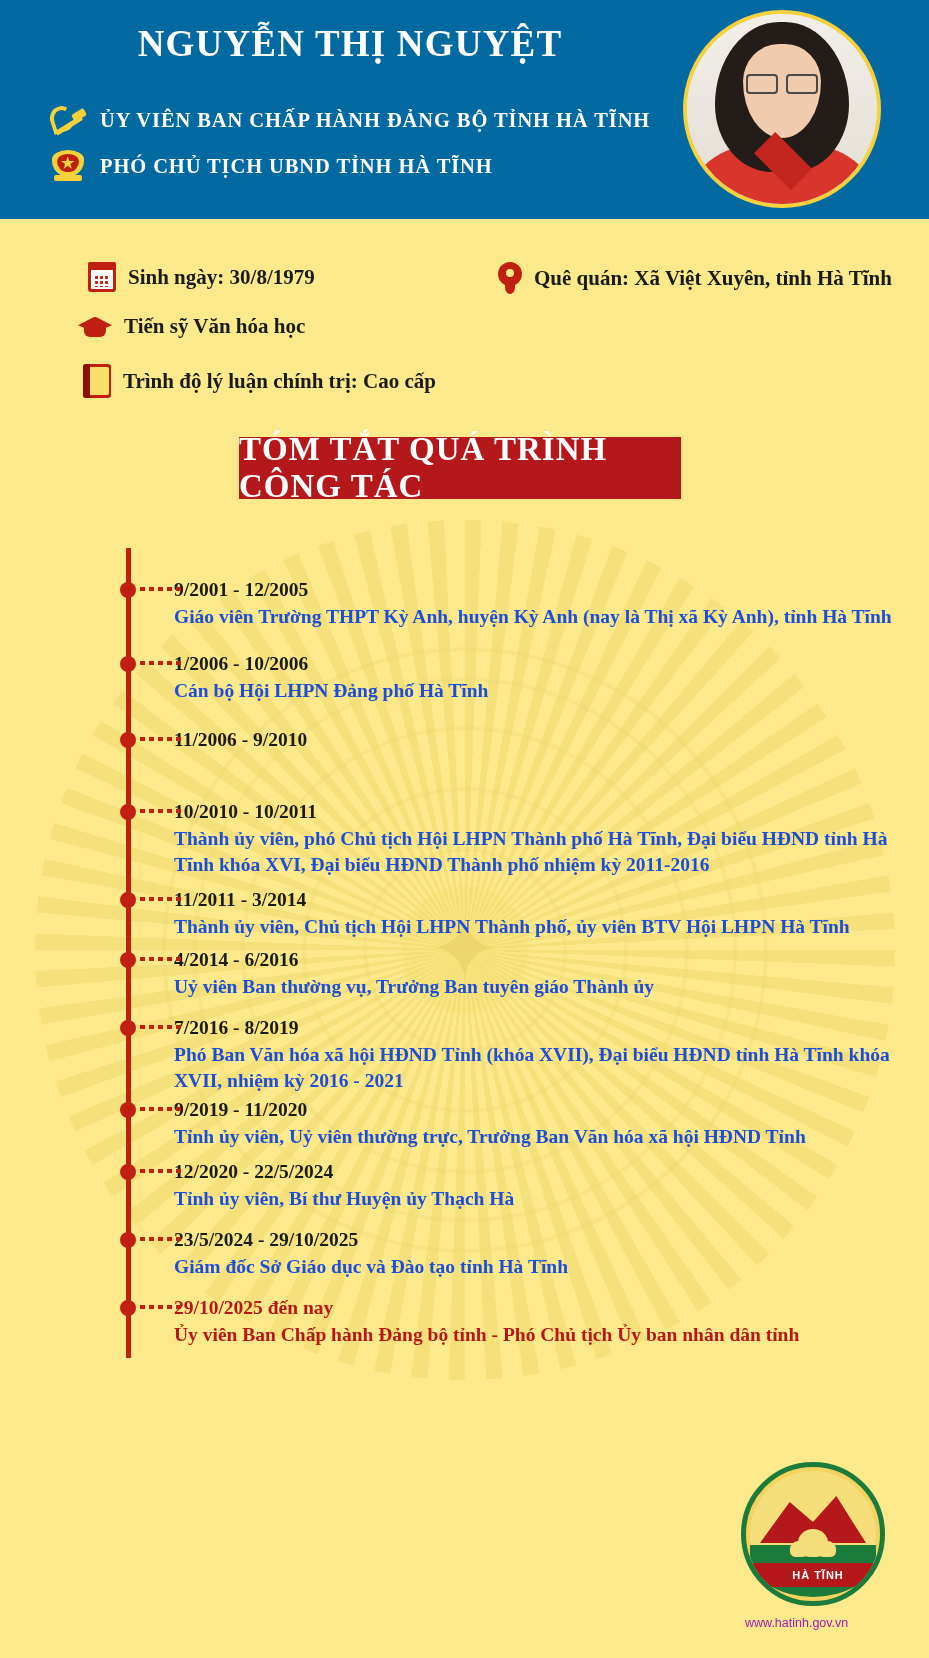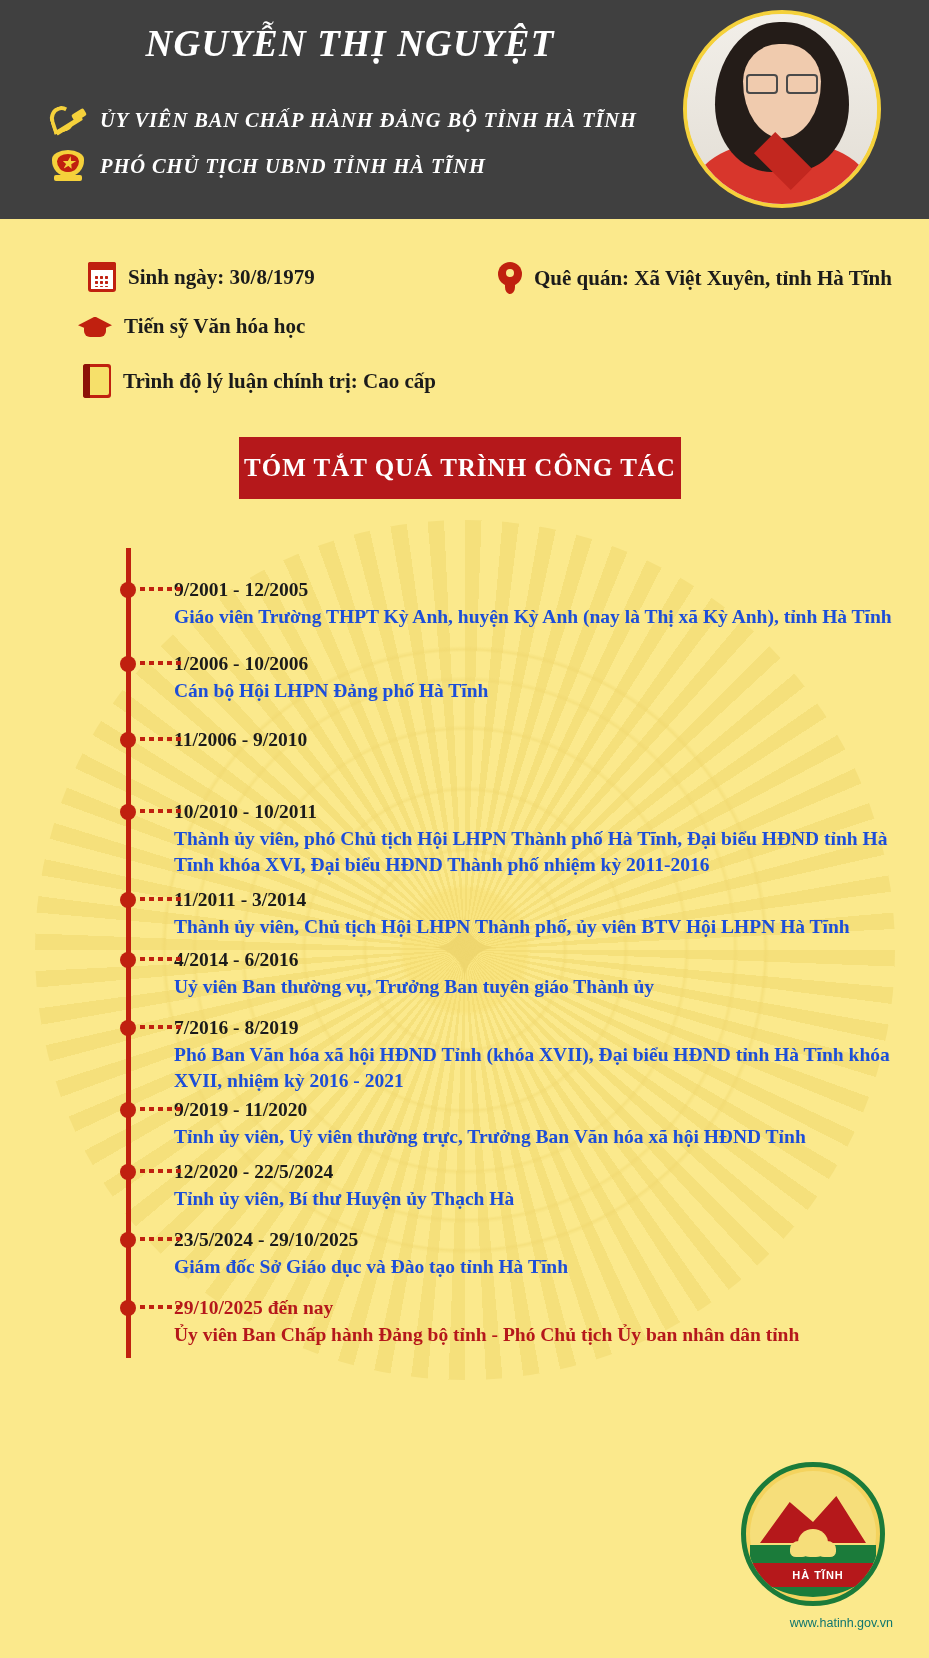--- a/index.html
+++ b/index.html
@@ -16,23 +16,22 @@
     height: 1658px;
     background: #FBE98C;
     overflow: hidden;
   }
 
   
   .header {
     position: relative;
     width: 929px;
     height: 219px;
-    background: #404040;
+    background: #0369a1;
     overflow: hidden;
-    font-style: italic;
   }
   .header-title {
     position: absolute;
     top: 22px;
     left: 0;
     width: 700px;
     text-align: center;
     color: #FFFFFF;
     font-size: 37px;
     font-weight: bold;
@@ -233,21 +232,21 @@
 
   
   .section-title {
     position: absolute;
     top: 437px;
     left: 239px;
     width: 442px;
     height: 62px;
     background: #B5181B;
     color: #FFFFFF;
-    font-size: 25px;
+    font-size: 33px;
     font-weight: bold;
     letter-spacing: 1px;
     display: flex;
     align-items: center;
     justify-content: center;
     font-family: "Liberation Serif", serif;
   }
 
   
   .watermark {
@@ -387,24 +386,24 @@
     align-items: center;
     justify-content: center;
     color: #fff;
     font-size: 11px;
     font-weight: bold;
     letter-spacing: 1px;
     font-family: "Liberation Sans", sans-serif;
   }
   .logo-url {
     position: absolute;
-    left: 0; bottom: 2px;
+    left: 12px; bottom: 2px;
     width: 160px;
-    text-align: right;
-    color: #0f766e;
+    text-align: left;
+    color: #a21caf;
     font-size: 12.5px;
     font-family: "Liberation Sans", sans-serif;
   }
 </style>
 </head>
 <body>
 
 <div class="page">
 
   <div class="header">

